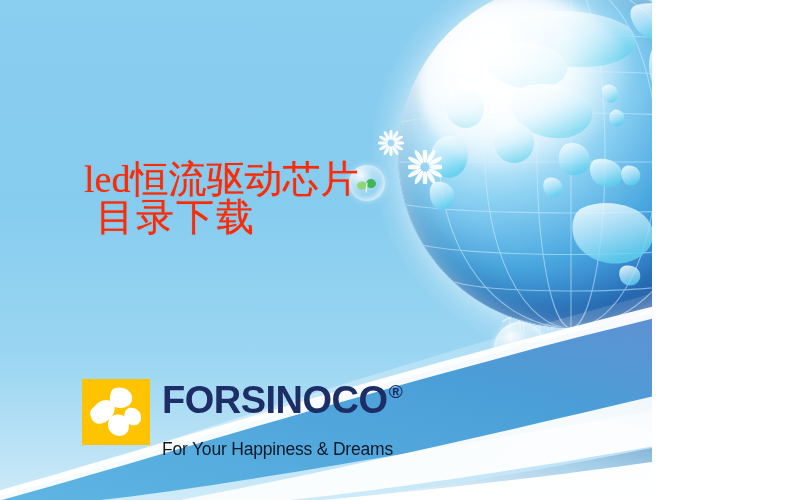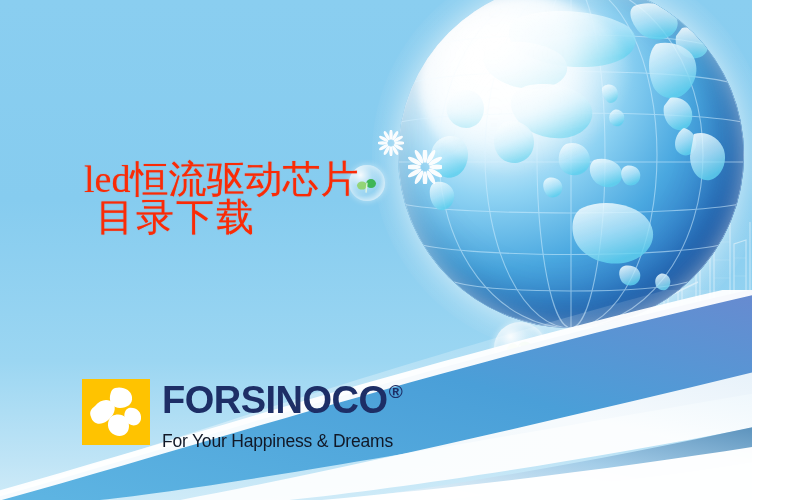--- a/index.html
+++ b/index.html
@@ -1,20 +1,20 @@
 <!DOCTYPE html>
 <html><head>
 <meta charset="utf-8">
 <style>
   html,body{margin:0;padding:0;background:#fff;}
   body{font-family:"Liberation Sans",sans-serif;}
 
   #banner{
     position:relative;
-    width:752px;height:500px;
+    width:652px;height:500px;
     overflow:hidden;
     background:linear-gradient(180deg,#8ACEF0 0%,#86CCEF 40%,#9BD6F2 72%,#BFE4F6 92%,#CFEBF8 100%);
   }
 
   
   .swoosh{position:absolute;border-radius:50%;pointer-events:none;}
 
   .sw1{left:-60px;top:-330px;width:720px;height:900px;
        border:44px solid rgba(255,255,255,0.20);
        border-color:rgba(255,255,255,0.22) transparent transparent transparent;
@@ -96,21 +96,21 @@
     font-family:"Liberation Sans",sans-serif;
     font-weight:bold;font-size:38px;line-height:38px;
     letter-spacing:-0.5px;white-space:nowrap;
     display:flex;align-items:flex-start;
   }
   #brand-reg{font-size:19px;line-height:19px;margin-left:1px;margin-top:1px;}
   #tagline{
     color:#111827;
     font-family:"Liberation Sans",sans-serif;
     font-size:17.5px;line-height:20px;font-weight:400;
-    letter-spacing:-0.2px;white-space:nowrap;margin-top:12px;
+    letter-spacing:-0.2px;white-space:nowrap;margin-top:20px;
   }
 </style>
 </head>
 <body>
 
 <div id="banner">
 
   <div class="swoosh sw4"></div>
   <div class="swoosh sw1"></div>
   <div class="swoosh sw2"></div>

